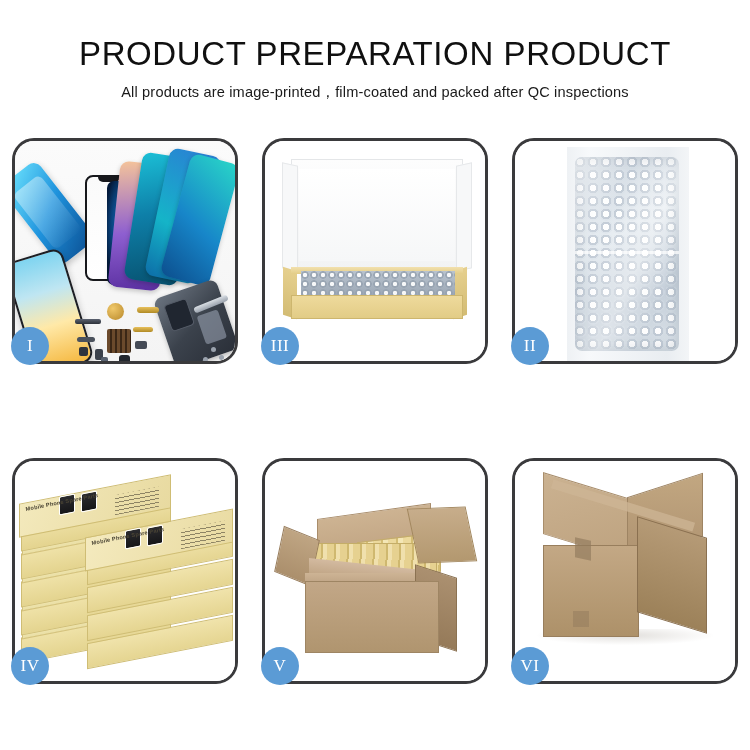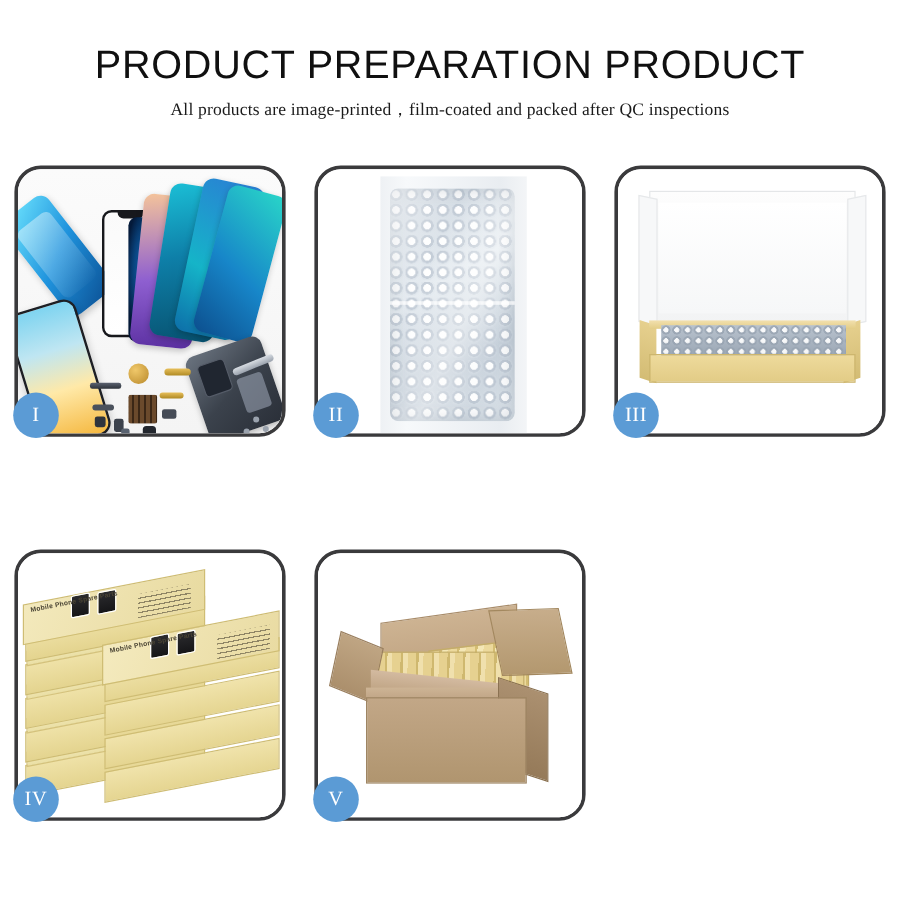--- a/index.html
+++ b/index.html
@@ -13,21 +13,21 @@
 
   
   .header { position: absolute; left: 0; top: 34px; width: 750px; text-align: center; }
   .title {
     font-family: "Liberation Sans", sans-serif;
     font-size: 33px; font-weight: 400; letter-spacing: 0.6px;
     color: #101010; line-height: 40px; white-space: nowrap;
   }
   .subtitle {
     margin-top: 9px;
-    font-family: Liberation Serif, serif;
+    font-family: Liberation Sans, sans-serif;
     font-size: 14.6px; font-weight: 400; letter-spacing: 0.15px;
     color: #1a1a1a; line-height: 18px; white-space: nowrap;
   }
 
   
   .grid {
     position: absolute; left: 12px; top: 138px;
     width: 726px; height: 546px;
     display: grid;
     grid-template-columns: repeat(3, 226px);
@@ -359,39 +359,39 @@
         <div class="part pt-bat"></div>
         <div class="part pt-tool"></div>
         <div class="part pt-screw1"></div>
         <div class="part pt-screw2"></div>
         <div class="part pt-screw3"></div>
       </div>
       <div class="badge">I</div>
     </div>
 
     <div class="panel">
-      <div class="panel-inner p2">
-        <div class="bw-sheet"></div>
-        <div class="bw-pack"></div>
-        <div class="bw-seam"></div>
-      </div>
-      <div class="badge">II</div>
-    </div>
-
-    <div class="panel">
       <div class="panel-inner p3">
         <div class="b3-lid"></div>
         <div class="b3-foam"></div>
         <div class="b3-flapL"></div>
         <div class="b3-flapR"></div>
         <div class="b3-rim"></div>
         <div class="b3-bubble"></div>
         <div class="b3-front"></div>
       </div>
       <div class="badge">III</div>
+    </div>
+
+    <div class="panel">
+      <div class="panel-inner p2">
+        <div class="bw-sheet"></div>
+        <div class="bw-pack"></div>
+        <div class="bw-seam"></div>
+      </div>
+      <div class="badge">II</div>
     </div>
 
     <div class="panel">
       <div class="panel-inner p4">
         <div class="stack">
           <div class="sbox sb5">
               <div class="face"></div>
             </div>
           <div class="sbox sb4">
               <div class="face"></div>
@@ -441,15 +441,28 @@
         <div class="c5-flapR"></div>
         <div class="c5-flapL"></div>
         <div class="c5-flapFront"></div>
         <div class="c5-rim"></div>
         <div class="c5-side"></div>
         <div class="c5-body"></div>
       </div>
       <div class="badge">V</div>
     </div>
 
+    <div class="panel">
+      <div class="panel-inner p6">
+        <div class="c6-shadow"></div>
+        <div class="c6-top"></div>
+        <div class="c6-top2"></div>
+        <div class="c6-tape"></div>
+        <div class="c6-front"></div>
+        <div class="c6-right"></div>
+        <div class="c6-tab1"></div>
+        <div class="c6-tab2"></div>
+      </div>
+      <div class="badge">VI</div>
+    </div>
 
   </div>
 </div>
 
 </body></html>

